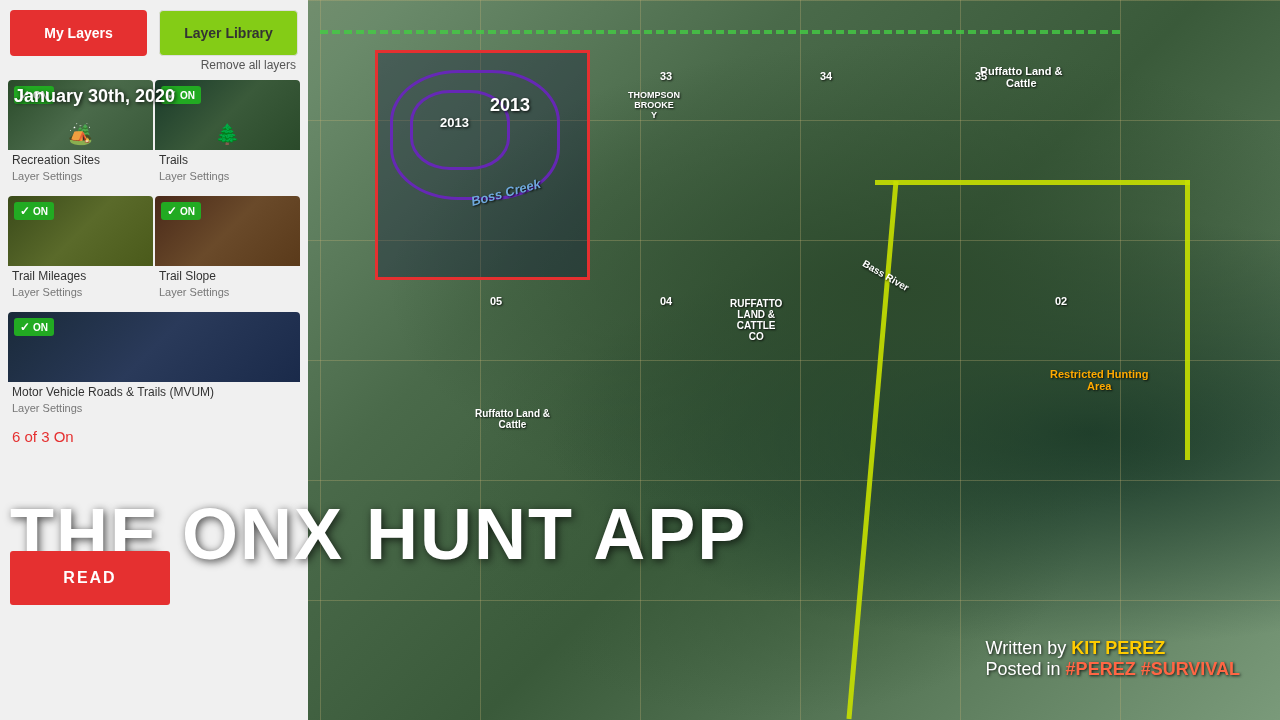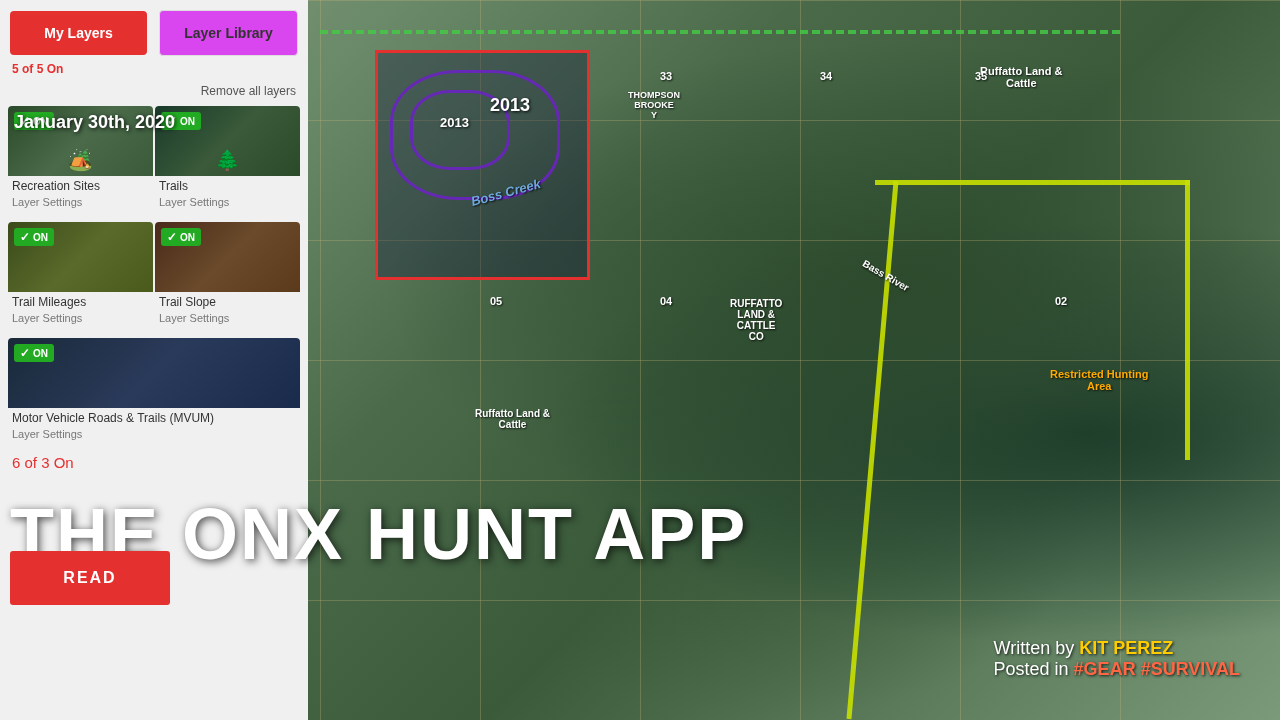--- a/index.html
+++ b/index.html
@@ -98,40 +98,39 @@
       flex-direction: column;
       overflow: hidden;
     }
 
     
     .tab-bar {
       display: flex;
       padding: 10px 10px 0 10px;
       gap: 12px;
       background: #f0f0f0;
-      align-items: center;
     }
 
     .tab-btn {
       flex: 1;
       padding: 14px 10px;
       font-size: 14px;
       font-weight: bold;
       border: none;
       cursor: pointer;
       border-radius: 4px;
     }
 
     .tab-btn.active {
       background: #e53030;
       color: white;
     }
 
     .tab-btn.inactive {
-      background: #d946ef;
+      background: #84cc16;
       color: #333;
       border: 1px solid #ddd;
     }
 
     
     .layer-count {
       padding: 6px 12px;
       font-size: 12px;
       color: #e53030;
       font-weight: bold;
@@ -406,41 +405,40 @@
 
   <div class="map-label" style="top:270px; left:860px; font-size:10px; transform:rotate(30deg);">Bass River</div>
 
   <div class="map-attribution">
     <div class="written-by">
       <span>Written by</span>
       <span class="accent-name">KIT PEREZ</span>
     </div>
     <div class="posted-in">
       <span>Posted in</span>
-      <span class="accent-tag">#GEAR #SURVIVAL</span>
+      <span class="accent-tag">#PEREZ #SURVIVAL</span>
     </div>
   </div>
 </div>
 
 <div class="big-title-overlay">
   <div class="big-title-text">THE ONX HUNT APP</div>
 </div>
 
 <div class="read-btn-overlay">
   <button class="read-btn">READ</button>
 </div>
 
 <div id="sidebar">
 
   <div class="tab-bar">
     <button class="tab-btn active">My Layers</button>
     <button class="tab-btn inactive">Layer Library</button>
   </div>
 
-  <div class="layer-count">5 of 5 On</div>
 
   <div class="sidebar-scroll">
 
     <div class="remove-all">Remove all layers</div>
 
     <div class="layer-grid">
 
       <div class="layer-card">
         <div class="layer-card-img layer-bg-recreation">
 

